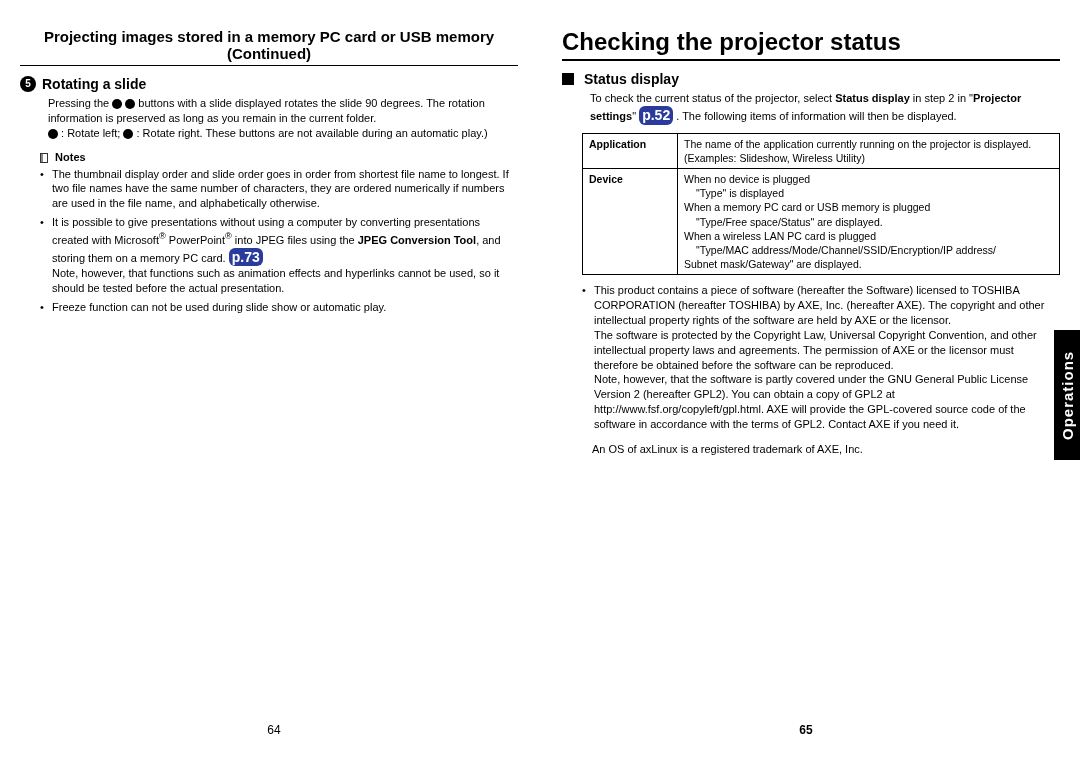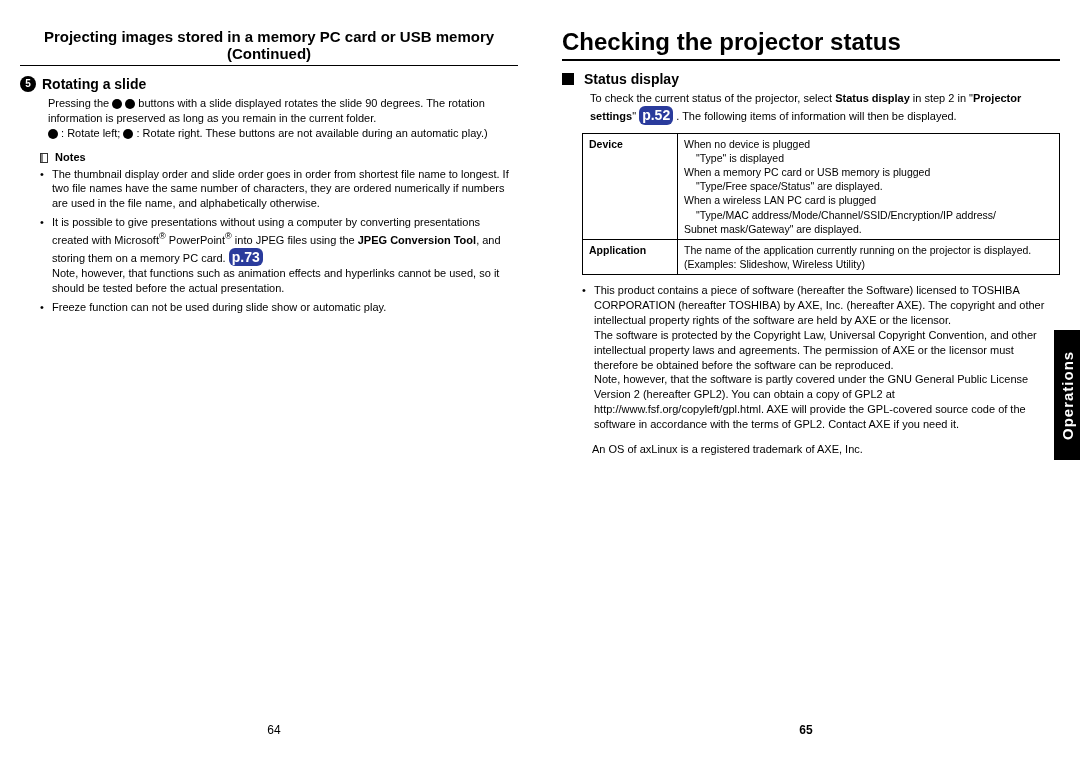--- a/index.html
+++ b/index.html
@@ -182,37 +182,37 @@
       <span>Status display</span>
     </div>
 
     <div class="body-indent">
       <span>To check the current status of the projector, select </span><b>Status display</b><span> in step 2 in "</span><b>Projector settings</b><span>" </span><span class="pgref">p.52</span><span> . The following items of information will then be displayed.</span>
     </div>
 
     <table class="status" style="margin-left:20px; width:calc(100% - 20px);">
       <tbody>
           <tr>
+        <td class="k">Application</td>
+        <td>
+          The name of the application currently running on the projector is displayed.<br>
+          (Examples: Slideshow, Wireless Utility)
+        </td>
+      </tr>
+      <tr>
         <td class="k">Device</td>
         <td>
           <span>When no device is plugged</span><br>
           <span class="sub-indent">"Type" is displayed</span><br>
           <span>When a memory PC card or USB memory is plugged</span><br>
           <span class="sub-indent">"Type/Free space/Status" are displayed.</span><br>
           <span>When a wireless LAN PC card is plugged</span><br>
           <span class="sub-indent">"Type/MAC address/Mode/Channel/SSID/Encryption/IP address/<br>Subnet mask/Gateway" are displayed.</span>
         </td>
       </tr>
-      <tr>
-        <td class="k">Application</td>
-        <td>
-          The name of the application currently running on the projector is displayed.<br>
-          (Examples: Slideshow, Wireless Utility)
-        </td>
-      </tr>
     </tbody>
       </table>
 
     <ul class="notes">
       <li><span style="white-space:pre-line;">This product contains a piece of software (hereafter the Software) licensed to TOSHIBA CORPORATION (hereafter TOSHIBA) by AXE, Inc. (hereafter AXE). The copyright and other intellectual property rights of the software are held by AXE or the licensor.
 The software is protected by the Copyright Law, Universal Copyright Convention, and other intellectual property laws and agreements. The permission of AXE or the licensor must therefore be obtained before the software can be reproduced.
 Note, however, that the software is partly covered under the GNU General Public License Version 2 (hereafter GPL2). You can obtain a copy of GPL2 at http://www.fsf.org/copyleft/gpl.html. AXE will provide the GPL-covered source code of the software in accordance with the terms of GPL2. Contact AXE if you need it.</span></li>
     </ul>
 
     <div style="margin:10px 0 0 30px; line-height:1.35;">An OS of axLinux is a registered trademark of AXE, Inc.</div>

